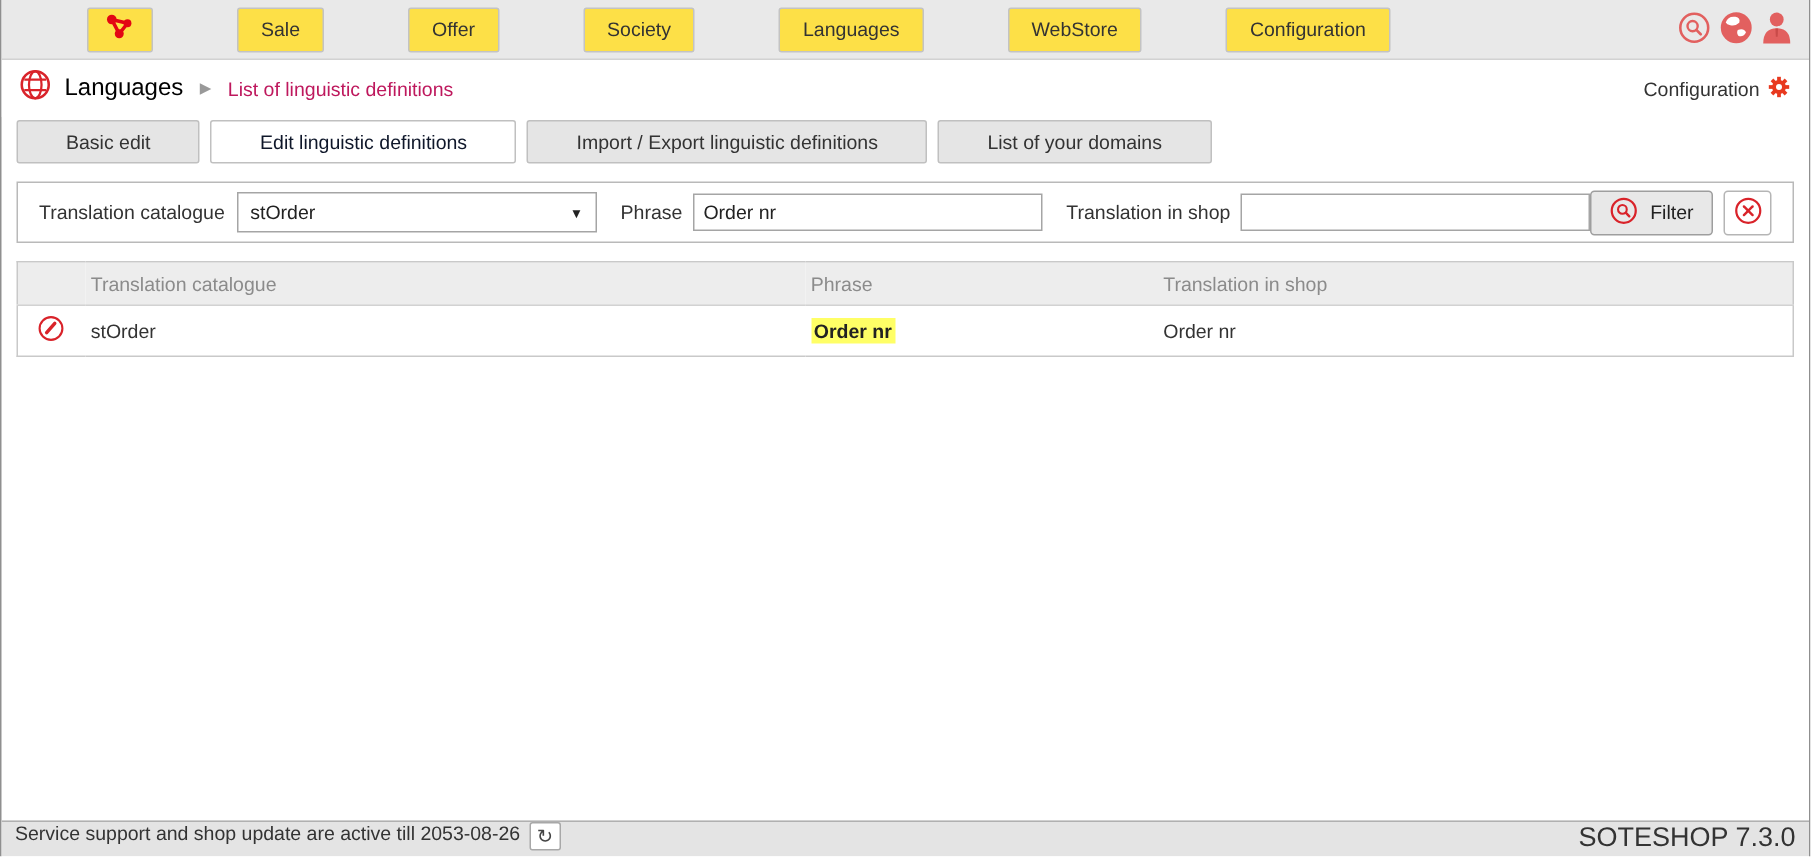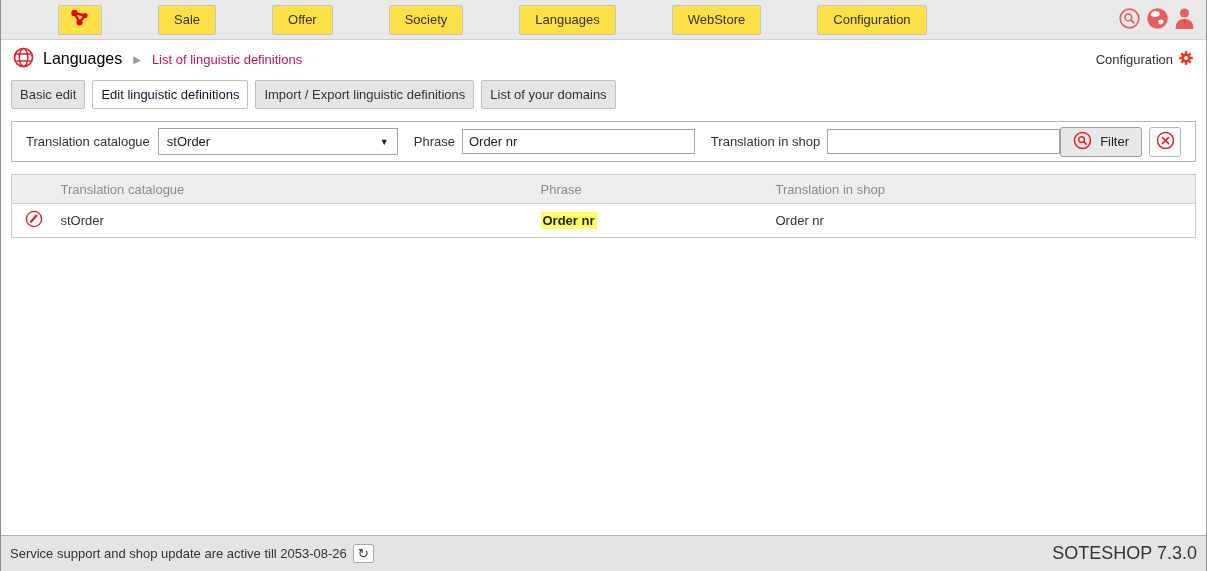--- a/index.html
+++ b/index.html
@@ -34,21 +34,21 @@
   }
   .crumb-title { font-size: 16px; color: #000000; margin-left: 9px; font-weight: normal; }
   .crumb-sep { color: #999; font-size: 10px; margin: 0 11px; }
   .crumb-page { font-size: 13px; color: #be185d; }
   .crumb-config { margin-left: auto; display: flex; align-items: center; gap: 5px; cursor: pointer; }
   .crumb-config span { font-size: 13px; color: #333; }
   
   .tabs-row { padding: 2px 10px 0 10px; display: flex; flex: 0 0 auto; }
   .tab {
     height: 29px; background: #e5e5e5; border: 1px solid #c0c0c0; border-radius: 2px;
-    font-size: 13px; color: #333; padding: 0 8px; margin-right: 7px;
+    font-size: 13px; color: #333; padding: 0 32px; margin-right: 7px;
     display: inline-flex; align-items: center; cursor: pointer; font-family: inherit;
   }
   .tab.active { background: #fff; color: #0f172a; }
   
   .filter-bar {
     margin: 12px 10px 0 10px; border: 1px solid #b9b9b9; height: 41px;
     display: flex; align-items: center; padding: 0 14px; flex: 0 0 auto; background: #fff;
   }
   .f-label { font-size: 13px; color: #333; white-space: nowrap; }
   .select-box {
@@ -79,22 +79,22 @@
   td { font-size: 13px; color: #333; height: 34px; padding: 0 4px; background: #fff; }
   .col-icon { width: 45px; }
   .col-cat  { width: 480px; }
   .col-phr  { width: 235px; }
   td.icon-cell { text-align: center; }
   td.icon-cell button { background: none; border: none; cursor: pointer; padding: 0; display: inline-flex; }
   .hl { background: #ffff66; font-weight: bold; color: #222; padding: 1px 2px; }
   
   .spacer { flex: 1 1 auto; }
   .footer {
-    height: 36px; background: #e4e4e4; border-top: 1px solid #b0b0b0;
-    display: flex; align-items: center; padding: 0 9px; flex: 0 0 auto;
+    height: 24px; background: #e4e4e4; border-top: 1px solid #b0b0b0;
+    display: flex; padding: 0 9px; flex: 0 0 auto;
   }
   .footer .f-text { font-size: 13px; color: #333; }
   .refresh-btn {
     margin-left: 6px; width: 21px; height: 19px; background: #fff; border: 1px solid #a8a8a8;
     border-radius: 2px; font-size: 13px; line-height: 1; color: #444; cursor: pointer;
     display: inline-flex; align-items: center; justify-content: center; font-family: inherit;
   }
   .footer .version { margin-left: auto; font-size: 18px; color: #333; }
 </style>
 </head>

